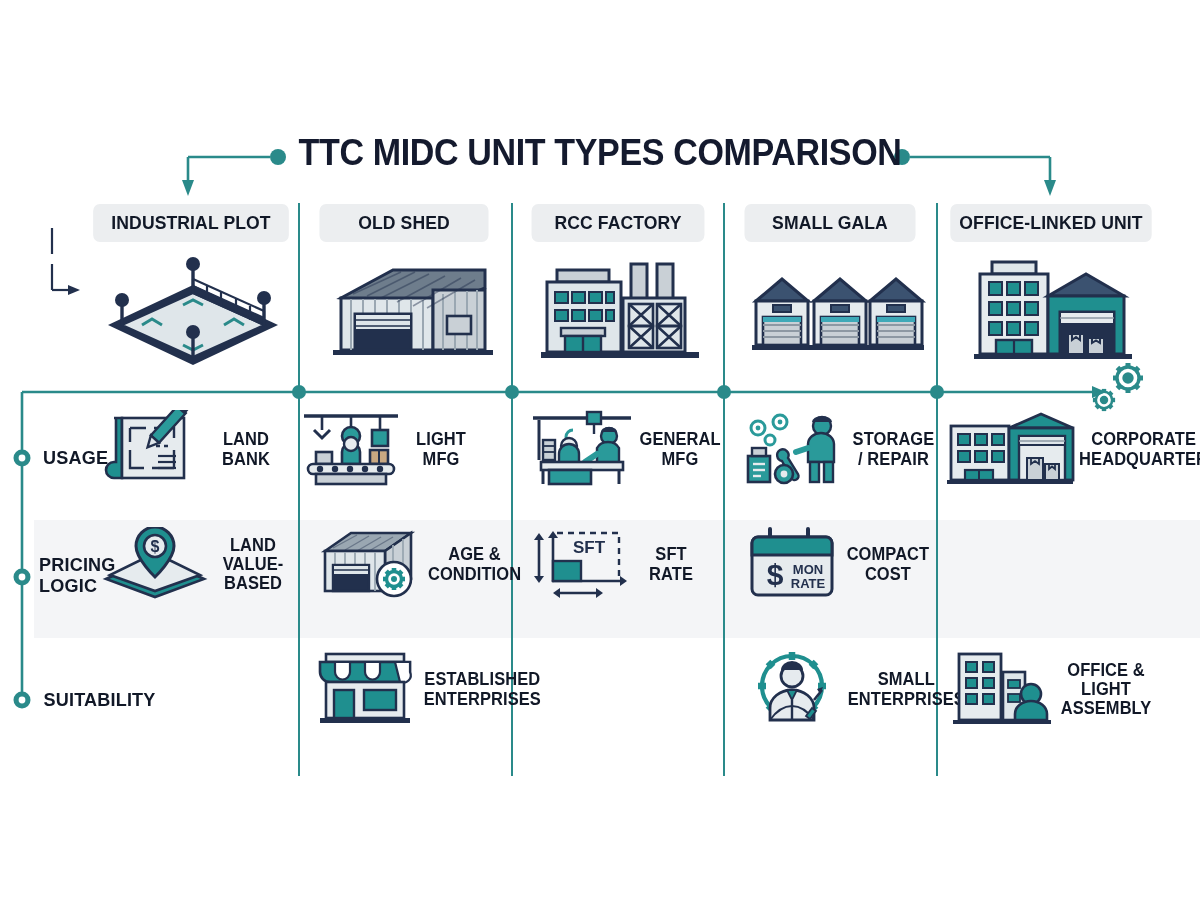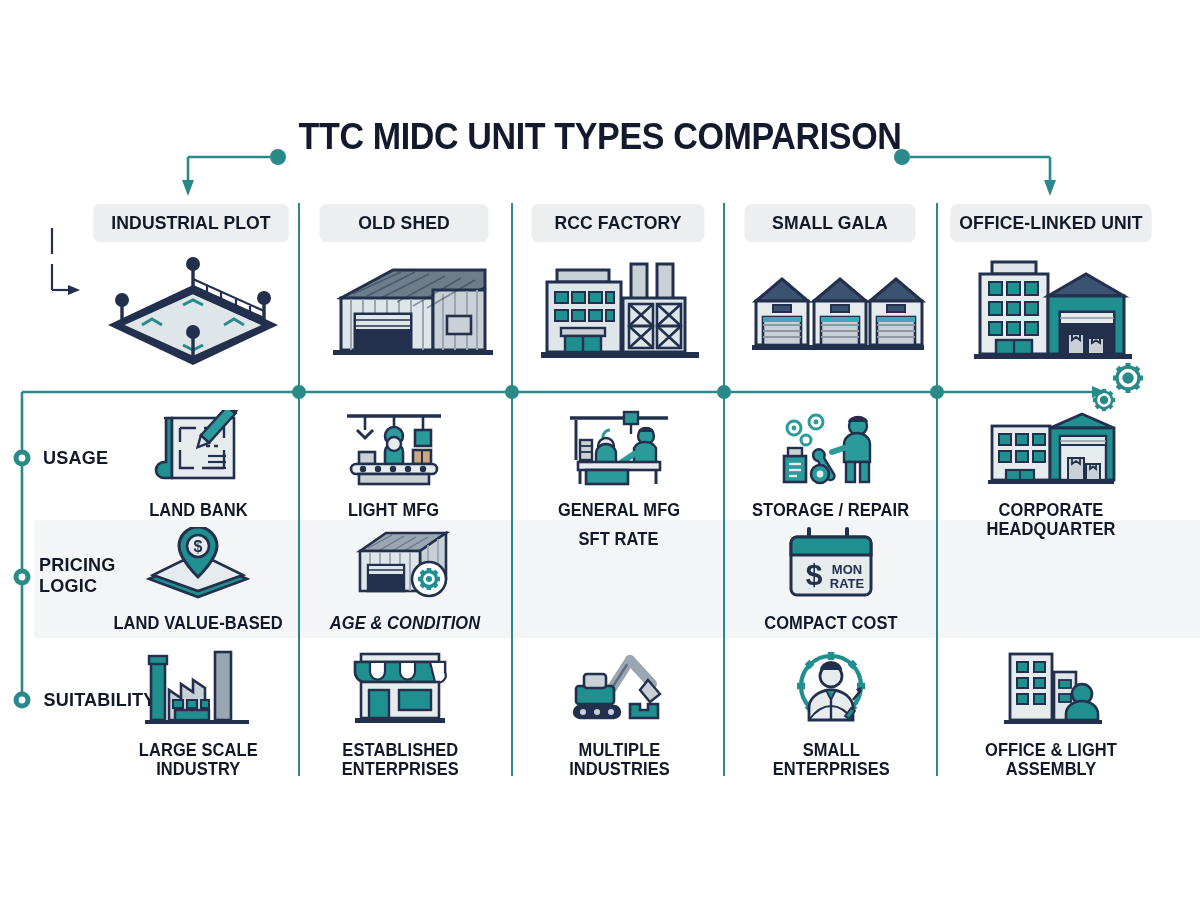--- a/index.html
+++ b/index.html
@@ -7,21 +7,21 @@
     width:1200px;height:900px;
     background:#ffffff;
     font-family:"Liberation Sans", sans-serif;
     overflow:hidden;
     position:relative;
   }
   .canvas{position:absolute;inset:0;}
 
   
   .title-row{
-    position:absolute;left:0;top:116px;width:1200px;height:50px;
+    position:absolute;left:0;top:132px;width:1200px;height:50px;
   }
   .title{
     position:absolute;left:0;right:0;top:0;
     text-align:center;
     font-size:37px;font-weight:bold;
     letter-spacing:-0.4px;
     color:#141a2e;
     font-family:"Liberation Sans Narrow","Liberation Sans",sans-serif;
     transform:scaleX(0.92);
     white-space:nowrap;
@@ -53,21 +53,21 @@
 
   .rowlabel{
     position:absolute;
     color:#111827;font-weight:bold;font-size:19px;
     font-family:"Liberation Sans Narrow","Liberation Sans",sans-serif;
     transform:scaleX(0.95);
     line-height:1.12;
     letter-spacing:0.2px;
   }
 
-  .cell{position:absolute;display:flex;flex-direction:column;align-items:center;justify-content:flex-start;gap:12px;}
+  .cell{position:absolute;display:flex;flex-direction:row;align-items:center;justify-content:flex-start;}
   .cell .ic{display:flex;align-items:center;justify-content:center;}
   .cap{
     margin-top:3px;
     text-align:center;
     color:#111827;font-weight:bold;font-size:17.5px;
     font-family:"Liberation Sans Narrow","Liberation Sans",sans-serif;
     transform:scaleX(0.94);
     line-height:1.1;
     letter-spacing:0.1px;
     white-space:pre-line;
@@ -369,21 +369,21 @@
         <g transform="rotate(42 62 22)">
           <rect x="56" y="-8" width="11" height="40" fill="#2a9a9a" stroke="#22304d" stroke-width="2.4"></rect>
           <polygon points="56,32 67,32 61.5,43" fill="#dfe6ea" stroke="#22304d" stroke-width="2.4"></polygon>
           <rect x="56" y="-12" width="11" height="6" fill="#22304d"></rect>
         </g>
       </svg>
     </div>
     <div class="cap">LAND BANK</div>
   </div>
 
-  <div class="cell" style="left:304px;top:410px;width:180px;justify-content:center;">
+  <div class="cell" style="left:296px;top:410px;width:180px;justify-content:center;">
     <div class="ic">
       <svg width="110" height="76" viewBox="0 0 110 76">
         <line x1="8" y1="6" x2="102" y2="6" stroke="#22304d" stroke-width="3.4"></line>
         <g stroke="#22304d" stroke-width="2.6" fill="none">
           <line x1="26" y1="6" x2="26" y2="20"></line>
             <line x1="55" y1="6" x2="55" y2="18"></line>
             <line x1="84" y1="6" x2="84" y2="20"></line>
         </g>
         <path d="M18,20 l8,8 l8,-8" fill="none" stroke="#22304d" stroke-width="3"></path>
         <circle cx="55" cy="26" r="9" fill="#2a9a9a" stroke="#22304d" stroke-width="2.6"></circle>
@@ -505,21 +505,21 @@
         <polygon points="55,30 104,52 55,70 6,52" fill="#1f8f8f" stroke="#22304d" stroke-width="2.6"></polygon>
         <polygon points="55,26 100,48 55,64 10,48" fill="#e6ebee" stroke="#22304d" stroke-width="2.6"></polygon>
         <path d="M55,0 a19,19 0 0 1 19,19 c0,13 -19,31 -19,31 c0,0 -19,-18 -19,-31 a19,19 0 0 1 19,-19 z" fill="#1f8f8f" stroke="#22304d" stroke-width="3"></path>
         <circle cx="55" cy="19" r="11" fill="#e6ebee" stroke="#22304d" stroke-width="2.6"></circle>
         <text x="55" y="25" font-size="16" font-weight="bold" text-anchor="middle" fill="#22304d" font-family="Liberation Sans, sans-serif">$</text>
       </svg>
     </div>
     <div class="cap">LAND VALUE-BASED</div>
   </div>
 
-  <div class="cell" style="left:315px;top:527px;width:180px;font-style:italic;">
+  <div class="cell" style="left:315px;top:527px;width:180px;">
     <div class="ic">
       <svg width="110" height="72" viewBox="0 0 110 72">
         <polygon points="10,24 36,6 96,6 70,24" fill="#9aa7b2" stroke="#22304d" stroke-width="2.6"></polygon>
         <polygon points="70,24 96,6 96,52 70,64" fill="#c9d0d6" stroke="#22304d" stroke-width="2.6"></polygon>
         <rect x="10" y="24" width="60" height="40" fill="#dfe6ea" stroke="#22304d" stroke-width="2.6"></rect>
         <g stroke="#9aa7b2" stroke-width="1.8">
           <line x1="20" y1="25" x2="20" y2="64"></line>
             <line x1="30" y1="25" x2="30" y2="64"></line>
           <line x1="40" y1="25" x2="40" y2="64"></line>
             <line x1="50" y1="25" x2="50" y2="64"></line>
@@ -550,58 +550,60 @@
               <line x1="74" y1="57" x2="71.2" y2="59.8"></line>
           </g>
         </g>
         <circle cx="79" cy="52" r="3" fill="#1f8f8f"></circle>
       </svg>
     </div>
     <div class="cap">AGE &amp; CONDITION</div>
   </div>
 
   <div class="cell" style="left:527px;top:527px;width:184px;">
+    <div class="ic">
+      <svg width="104" height="72" viewBox="0 0 104 72">
+        <g stroke="#22304d" stroke-width="2.6" fill="none" stroke-linecap="round">
+          <line x1="12" y1="10" x2="12" y2="52"></line>
+          <path d="M12,6 l-5,7 h10 z" fill="#22304d" stroke="none"></path>
+          <path d="M12,56 l-5,-7 h10 z" fill="#22304d" stroke="none"></path>
+          <line x1="26" y1="8" x2="26" y2="54"></line>
+          <path d="M26,4 l-5,7 h10 z" fill="#22304d" stroke="none"></path>
+          <line x1="26" y1="54" x2="96" y2="54"></line>
+          <path d="M100,54 l-7,-5 v10 z" fill="#22304d" stroke="none"></path>
+        </g>
+        <path d="M30,6 h62 v44" fill="none" stroke="#22304d" stroke-width="2.4" stroke-dasharray="6 5"></path>
+        <rect x="26" y="34" width="28" height="20" fill="#1f8f8f" stroke="#22304d" stroke-width="2.4"></rect>
+        <text x="62" y="26" font-size="17" font-weight="bold" text-anchor="middle" fill="#22304d" font-family="Liberation Sans, sans-serif">SFT</text>
+        <g stroke="#22304d" stroke-width="2.4" stroke-linecap="round">
+          <line x1="30" y1="66" x2="72" y2="66"></line>
+          <path d="M26,66 l7,-5 v10 z" fill="#22304d" stroke="none"></path>
+          <path d="M76,66 l-7,-5 v10 z" fill="#22304d" stroke="none"></path>
+        </g>
+      </svg>
+    </div>
     <div class="cap">SFT RATE</div>
   </div>
 
   <div class="cell" style="left:740px;top:527px;width:182px;">
     <div class="ic">
       <svg width="104" height="72" viewBox="0 0 104 72">
         <line x1="30" y1="2" x2="30" y2="14" stroke="#22304d" stroke-width="4" stroke-linecap="round"></line>
         <line x1="68" y1="2" x2="68" y2="14" stroke="#22304d" stroke-width="4" stroke-linecap="round"></line>
         <rect x="12" y="10" width="80" height="58" rx="6" fill="#e6ebee" stroke="#22304d" stroke-width="3"></rect>
         <path d="M12,16 a6,6 0 0 1 6,-6 h68 a6,6 0 0 1 6,6 v12 h-80 z" fill="#1f8f8f" stroke="#22304d" stroke-width="3"></path>
         <text x="35" y="58" font-size="30" font-weight="bold" text-anchor="middle" fill="#22304d" font-family="Liberation Sans, sans-serif">$</text>
         <text x="68" y="47" font-size="13" font-weight="bold" text-anchor="middle" fill="#22304d" font-family="Liberation Sans, sans-serif">MON</text>
         <text x="68" y="61" font-size="13" font-weight="bold" text-anchor="middle" fill="#22304d" font-family="Liberation Sans, sans-serif">RATE</text>
       </svg>
     </div>
     <div class="cap">COMPACT COST</div>
   </div>
 
 
-  <div class="cell" style="left:100px;top:650px;width:196px;">
-    <div class="ic">
-      <svg width="118" height="76" viewBox="0 0 118 76">
-        <rect x="12" y="12" width="14" height="58" fill="#1f8f8f" stroke="#22304d" stroke-width="2.6"></rect>
-        <rect x="10" y="6" width="18" height="8" fill="#1f8f8f" stroke="#22304d" stroke-width="2.4"></rect>
-        <rect x="76" y="2" width="16" height="68" fill="#9aa7b2" stroke="#22304d" stroke-width="2.6"></rect>
-        <polygon points="30,70 30,40 42,48 42,34 54,42 54,30 66,38 66,70" fill="#c9d0d6" stroke="#22304d" stroke-width="2.6"></polygon>
-        <g fill="#1f8f8f" stroke="#22304d" stroke-width="2">
-          <rect x="34" y="50" width="10" height="8"></rect>
-            <rect x="48" y="50" width="10" height="8"></rect>
-            <rect x="62" y="50" width="8" height="8"></rect>
-        </g>
-        <rect x="36" y="60" width="34" height="10" fill="#1f8f8f" stroke="#22304d" stroke-width="2.4"></rect>
-        <rect x="6" y="70" width="104" height="4" fill="#22304d"></rect>
-      </svg>
-    </div>
-    <div class="cap">LARGE SCALE
-INDUSTRY</div>
-  </div>
 
   <div class="cell" style="left:310px;top:650px;width:180px;">
     <div class="ic">
       <svg width="110" height="76" viewBox="0 0 110 76">
         <rect x="16" y="4" width="78" height="8" fill="#e6ebee" stroke="#22304d" stroke-width="2.6"></rect>
         <path d="M10,12 h90 v10 a10,10 0 0 1 -10,10 h-70 a10,10 0 0 1 -10,-10 z" fill="#1f8f8f" stroke="#22304d" stroke-width="2.6"></path>
         <g fill="#ffffff" stroke="#22304d" stroke-width="2.2">
           <path d="M25,12 h15 v10 a7.5,7.5 0 0 1 -15,0 z"></path>
           <path d="M55,12 h15 v10 a7.5,7.5 0 0 1 -15,0 z"></path>
           <path d="M85,12 h15 v10 a7.5,7.5 0 0 1 -10,10 z"></path>
@@ -609,41 +611,20 @@
         <rect x="16" y="32" width="78" height="36" fill="#e6ebee" stroke="#22304d" stroke-width="2.6"></rect>
         <rect x="24" y="40" width="20" height="28" fill="#1f8f8f" stroke="#22304d" stroke-width="2.4"></rect>
         <rect x="54" y="40" width="32" height="20" fill="#1f8f8f" stroke="#22304d" stroke-width="2.4"></rect>
         <rect x="10" y="68" width="90" height="5" fill="#22304d"></rect>
       </svg>
     </div>
     <div class="cap">ESTABLISHED
 ENTERPRISES</div>
   </div>
 
-  <div class="cell" style="left:527px;top:650px;width:184px;">
-    <div class="ic">
-      <svg width="110" height="76" viewBox="0 0 110 76">
-        <path d="M48,38 L66,10" stroke="#9aa7b2" stroke-width="10" stroke-linecap="round"></path>
-        <path d="M48,38 L66,10" stroke="#22304d" stroke-width="2.4" fill="none" opacity="0.5"></path>
-        <path d="M66,10 L88,34" stroke="#9aa7b2" stroke-width="10" stroke-linecap="round"></path>
-        <path d="M84,30 l12,14 l-10,8 l-10,-12 z" fill="#c9d0d6" stroke="#22304d" stroke-width="2.4"></path>
-        <rect x="12" y="36" width="38" height="18" rx="3" fill="#1f8f8f" stroke="#22304d" stroke-width="2.6"></rect>
-        <rect x="20" y="24" width="22" height="14" rx="3" fill="#c9d0d6" stroke="#22304d" stroke-width="2.6"></rect>
-        <rect x="10" y="56" width="46" height="12" rx="6" fill="#22304d" stroke="#22304d" stroke-width="2.4"></rect>
-        <g fill="#c9d0d6">
-            <circle cx="19" cy="62" r="3"></circle>
-            <circle cx="33" cy="62" r="3"></circle>
-            <circle cx="47" cy="62" r="3"></circle>
-          </g>
-        <path d="M66,68 v-14 h10 v6 h8 v-6 h10 v14 z" fill="#1f8f8f" stroke="#22304d" stroke-width="2.6"></path>
-      </svg>
-    </div>
-    <div class="cap">MULTIPLE
-INDUSTRIES</div>
-  </div>
 
   <div class="cell" style="left:740px;top:650px;width:182px;">
     <div class="ic">
       <svg width="104" height="76" viewBox="0 0 104 76">
         <g fill="none" stroke="#1f8f8f" stroke-width="4.2">
           <circle cx="52" cy="36" r="30"></circle>
           <g stroke-width="6.5">
             <line x1="52" y1="2" x2="52" y2="10"></line>
               <line x1="52" y1="62" x2="52" y2="70"></line>
             <line x1="18" y1="36" x2="26" y2="36"></line>

